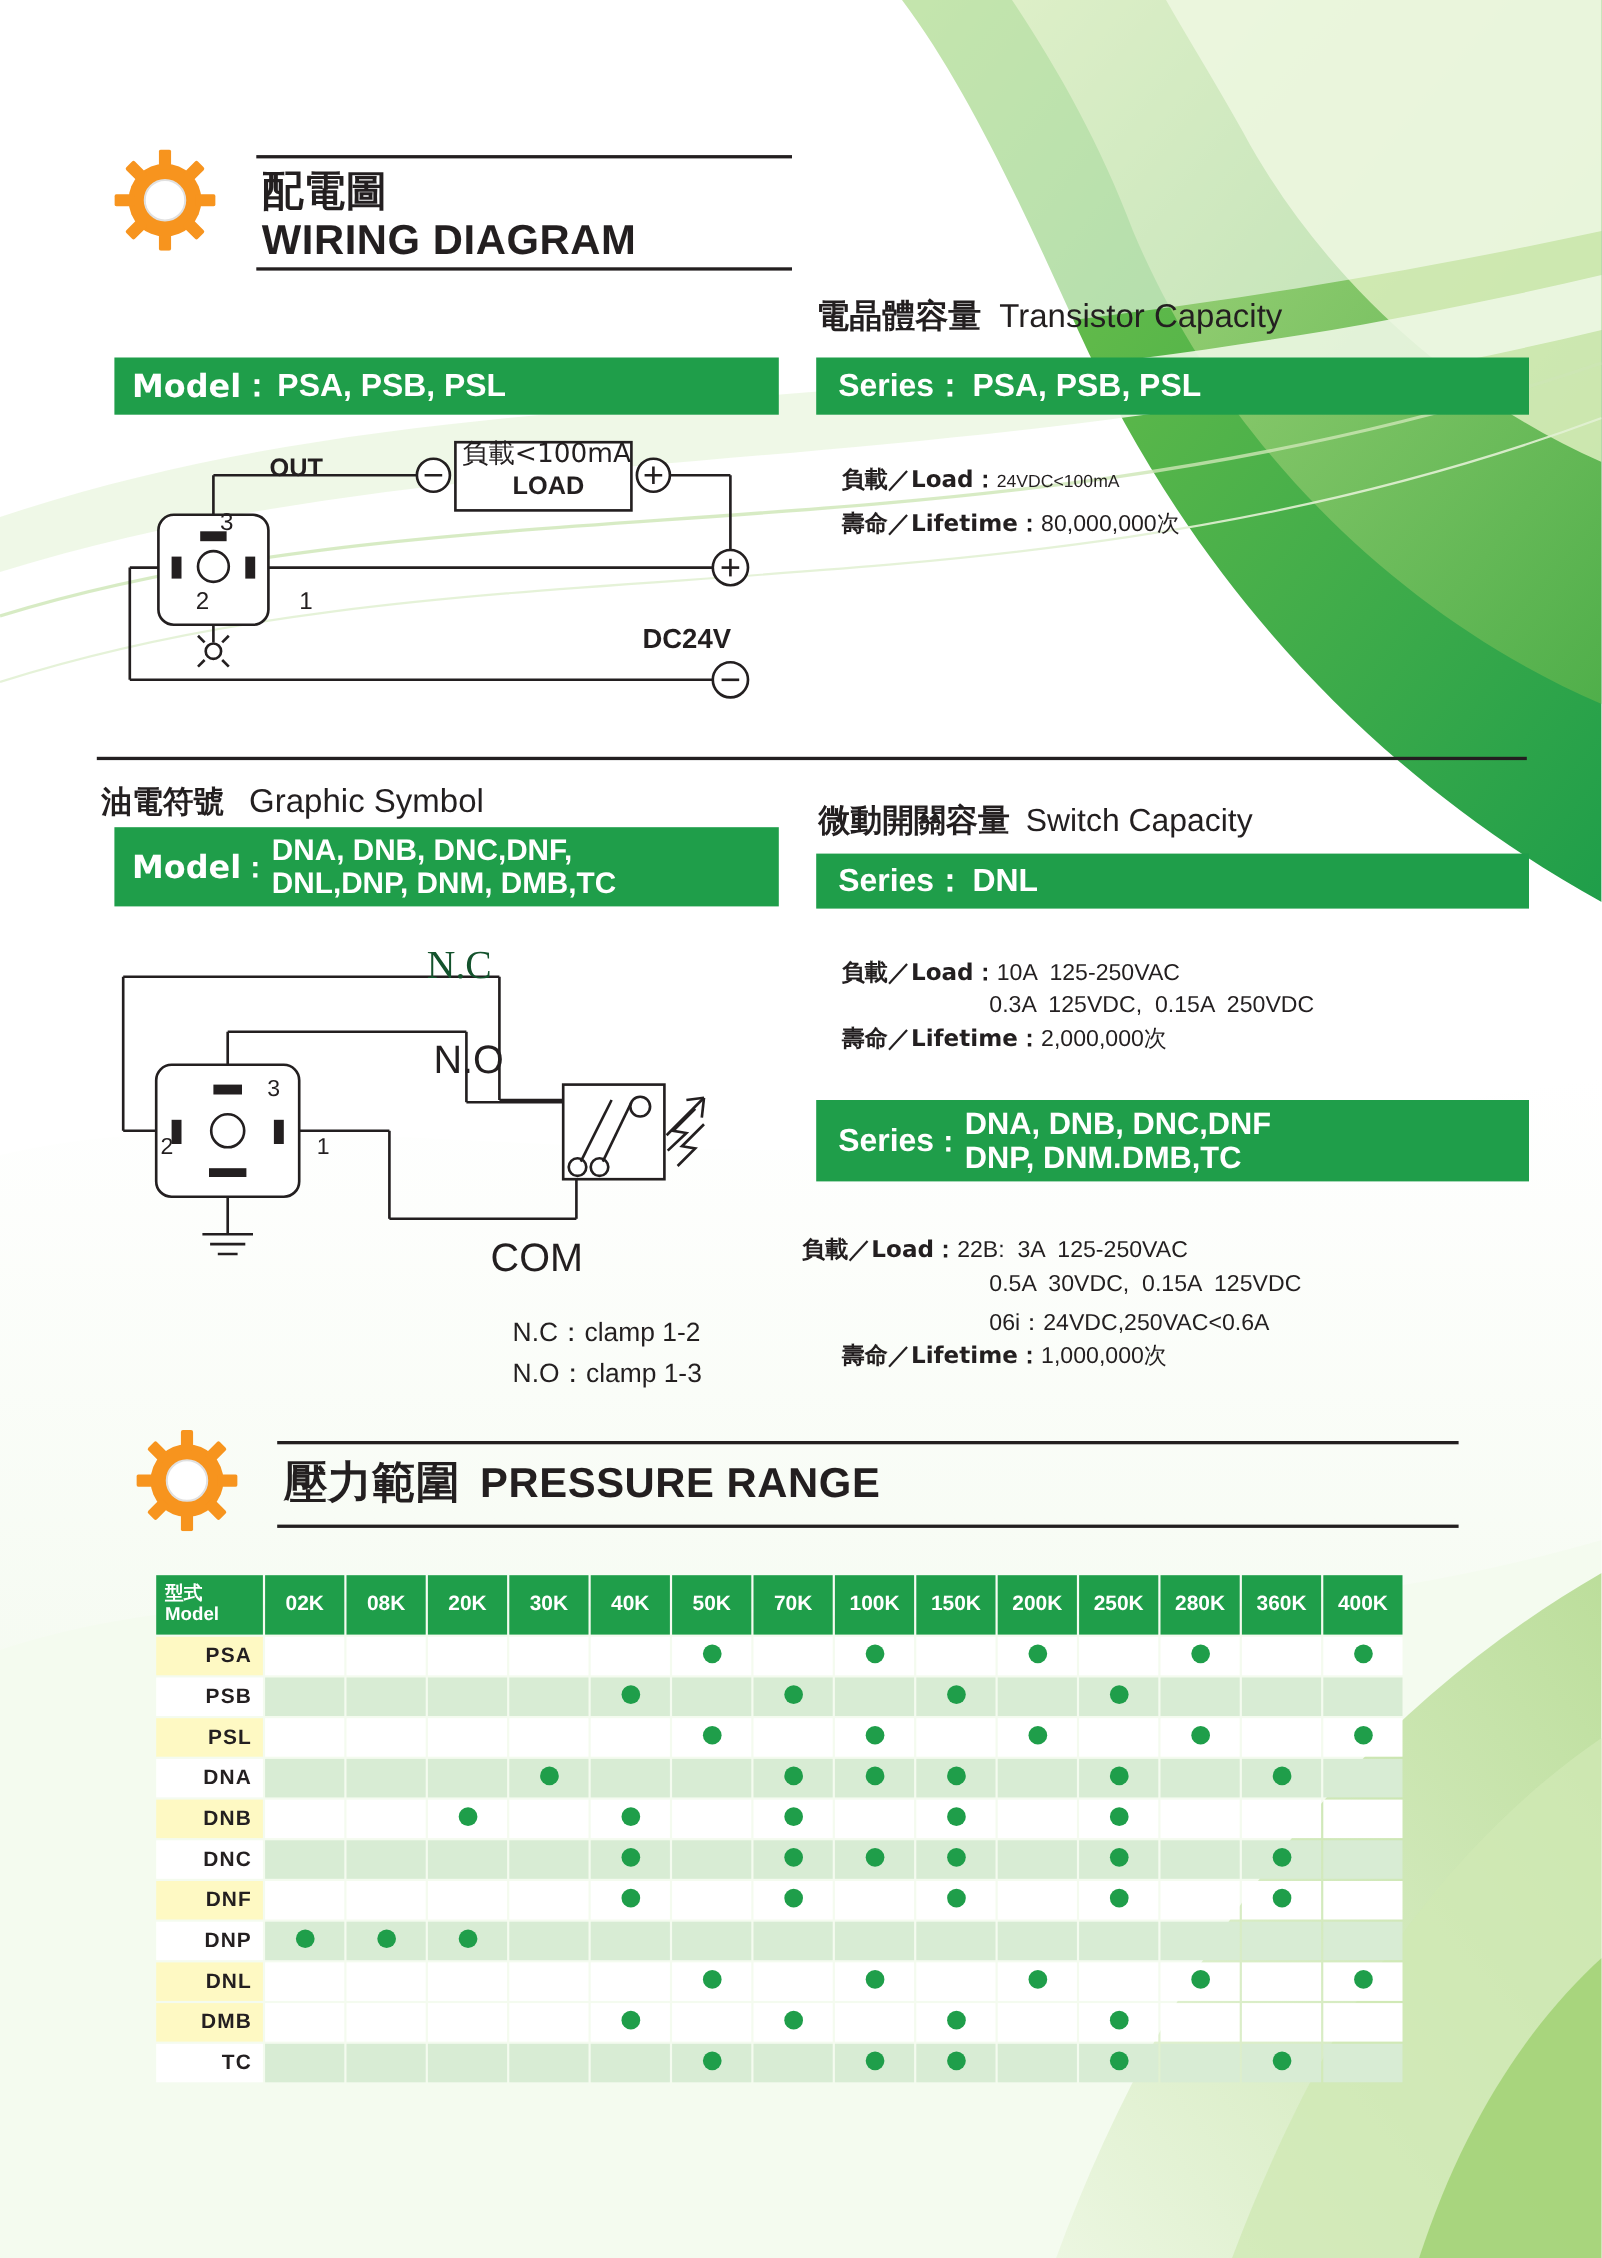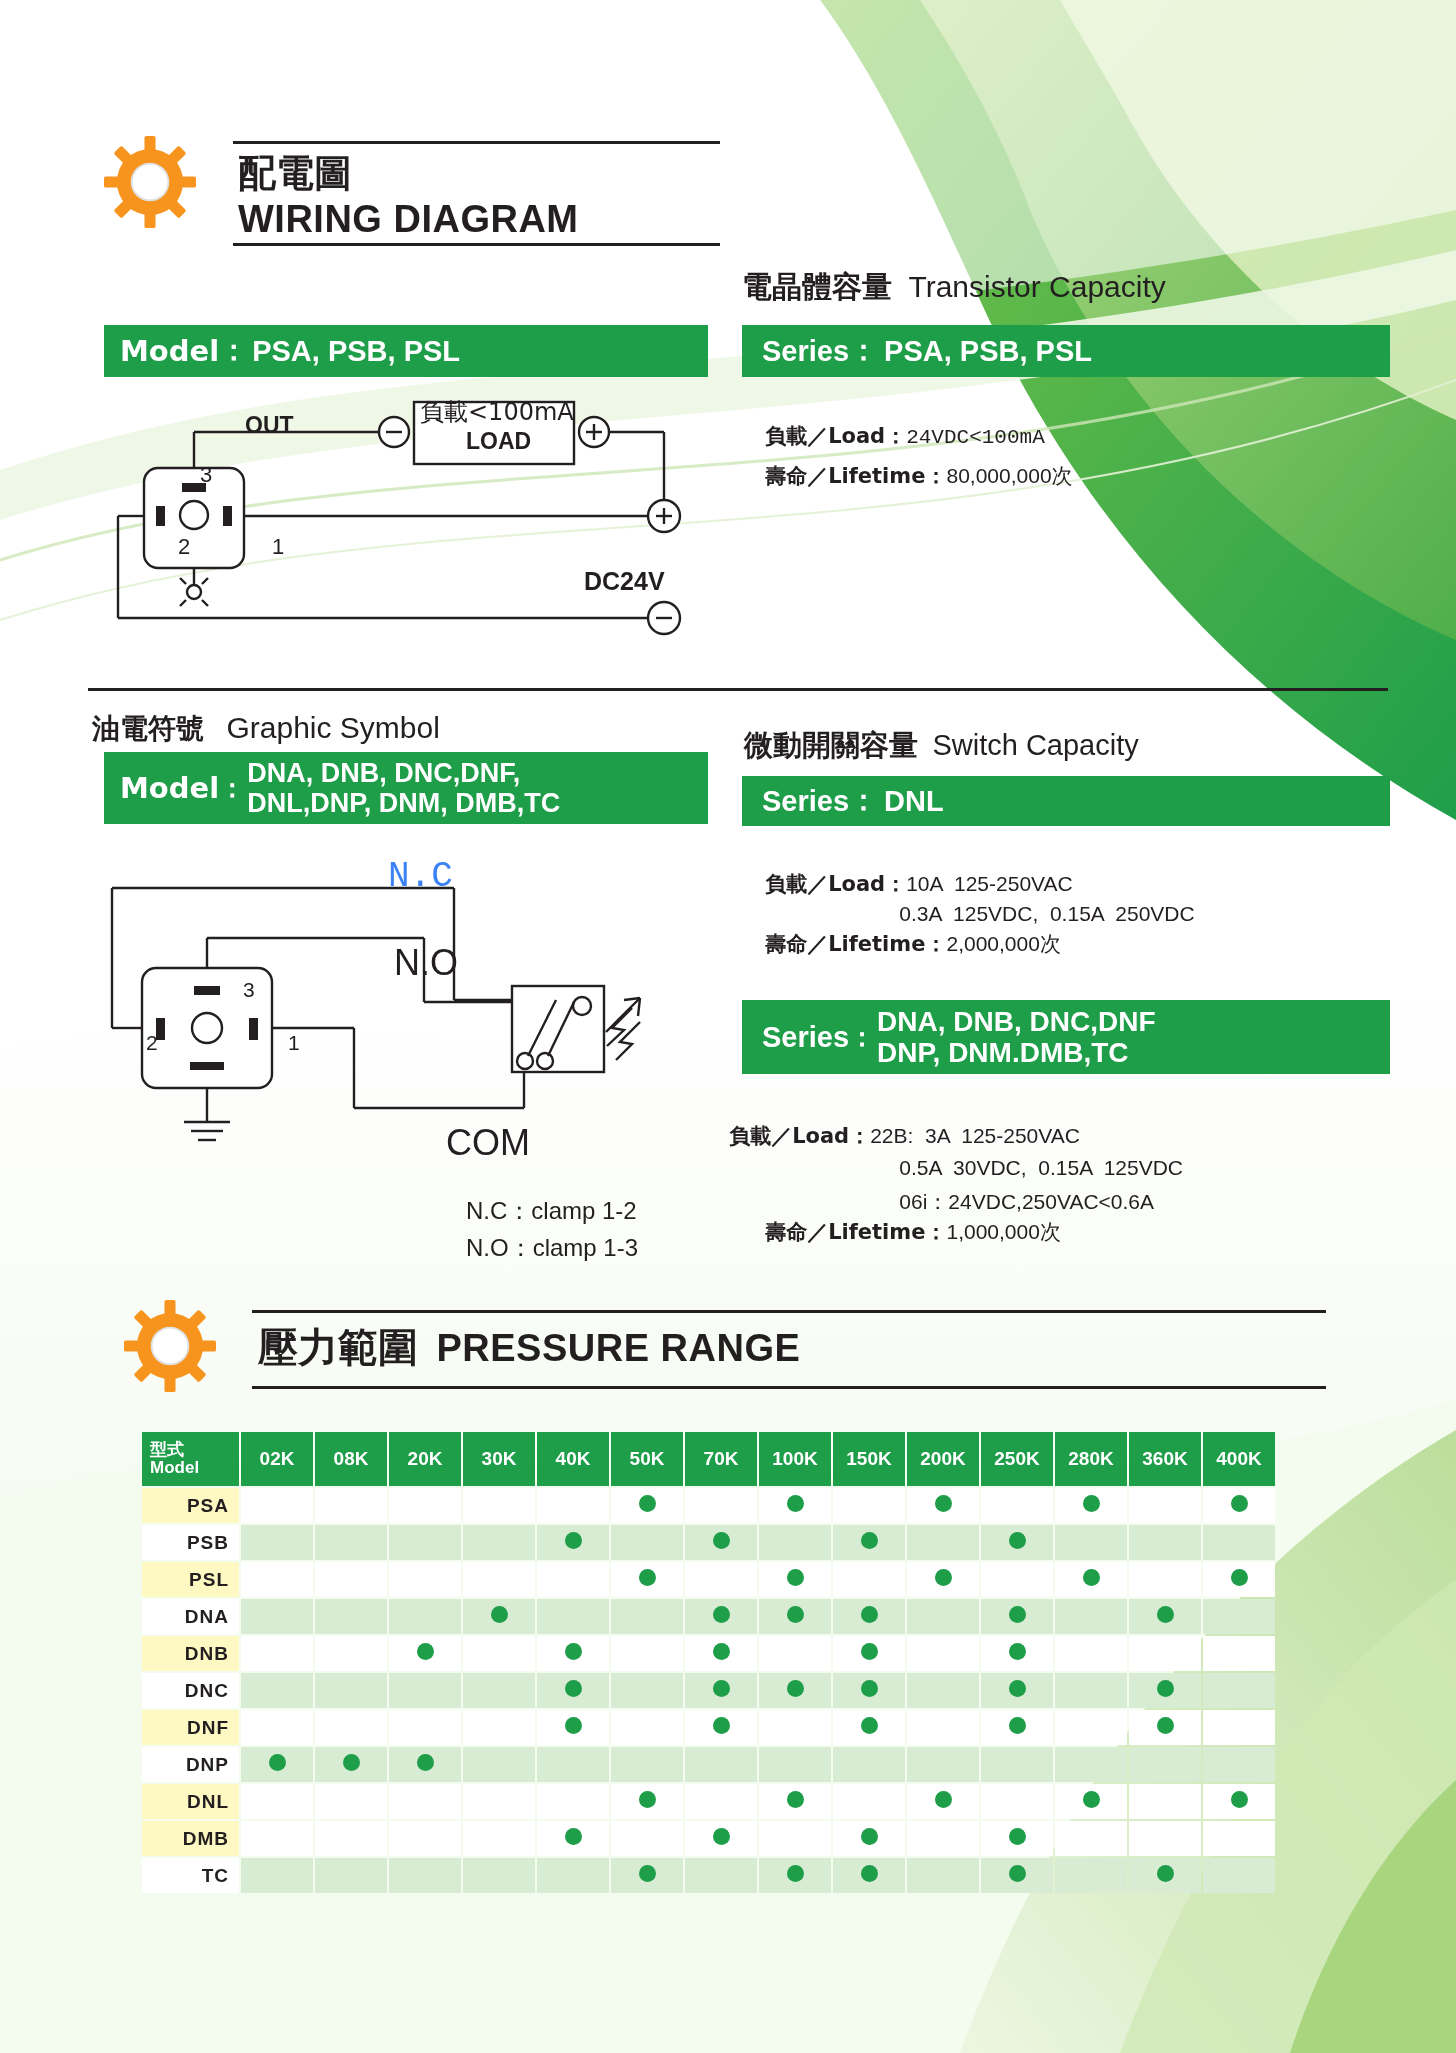--- a/index.html
+++ b/index.html
@@ -226,21 +226,21 @@
     <span style="margin-left:4px;">PSA, PSB, PSL</span>
   </div>
 
   <div class="green-bar" style="left:742px; top:325px; width:648px; height:52px; padding-left:20px; font-size:29px;">
     <span>Series</span>
     <span>：</span>
     <span style="margin-left:6px;">PSA, PSB, PSL</span>
   </div>
 
   <div class="spec-line" style="left:744px; top:400px;">
-    <span class="cnb" style="font-size:21px;">負載／Load：</span><span style="font-size:21px;font-family:Liberation Mono, monospace;">24VDC&lt;100mA</span>
+    <span class="cnb" style="font-size:21px;">負載／Load：</span><span style="font-size:16px;">24VDC&lt;100mA</span>
   </div>
   <div class="spec-line" style="left:744px; top:440px;">
     <span class="cnb" style="font-size:21px;">壽命／Lifetime：</span><span style="font-size:21px;">80,000,000次</span>
   </div>
 
   <div style="position:absolute; left:104px; top:380px; width:620px; height:280px;">
     <svg width="620" height="280" viewBox="0 0 620 280" xmlns="http://www.w3.org/2000/svg">
       <g fill="none" stroke="#231f20" stroke-width="2.4">
 
         <rect x="40" y="88" width="100" height="100" rx="14" fill="#ffffff"></rect>
@@ -398,21 +398,21 @@
 
         <line x1="502" y1="182" x2="536" y2="148"></line>
         <line x1="536" y1="148" x2="520" y2="150"></line>
         <line x1="536" y1="148" x2="534" y2="166"></line>
         <polyline points="503,196 520,180 508,178 528,158"></polyline>
         <polyline points="512,210 528,194 516,192 536,172"></polyline>
       </g>
     </svg>
   </div>
 
-  <div style="position:absolute; left:388px; top:856px; font-size:36px; color:#3b82f6; font-family:Liberation Mono, monospace;">N.C</div>
+  <div style="position:absolute; left:388px; top:856px; font-size:36px; color:#14532d; font-family:Liberation Serif, serif;">N.C</div>
   <div style="position:absolute; left:394px; top:942px; font-size:36px; color:#231f20; font-family:'Liberation Sans',sans-serif;">N.O</div>
   <div style="position:absolute; left:446px; top:1122px; font-size:36px; color:#231f20; font-family:'Liberation Sans',sans-serif;">COM</div>
   <div style="position:absolute; left:243px; top:978px; font-size:21px; color:#231f20;">3</div>
   <div style="position:absolute; left:146px; top:1031px; font-size:21px; color:#231f20;">2</div>
   <div style="position:absolute; left:288px; top:1031px; font-size:21px; color:#231f20;">1</div>
 
   <div style="position:absolute; left:466px; top:1195px; font-size:24px; color:#231f20;">N.C：clamp  1-2</div>
   <div style="position:absolute; left:466px; top:1232px; font-size:24px; color:#231f20;">N.O：clamp  1-3</div>
 
   <div class="gear" style="left:124px; top:1300px;">

